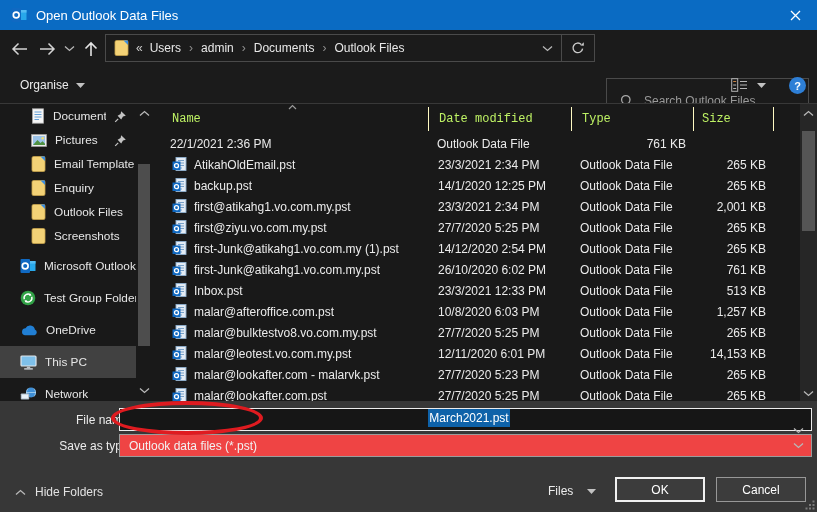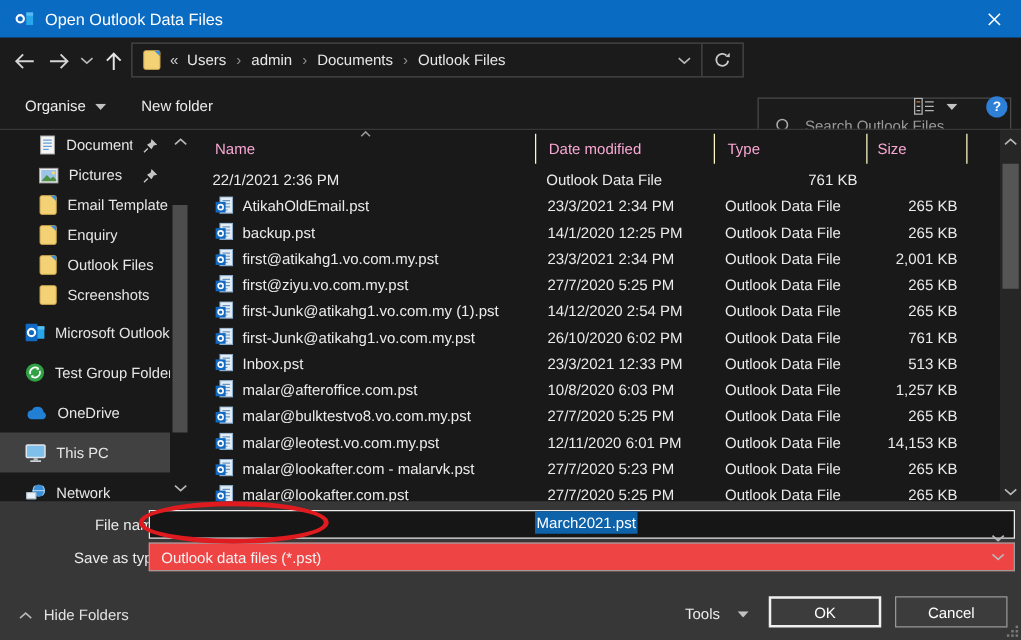--- a/index.html
+++ b/index.html
@@ -73,21 +73,21 @@
   .sb-roots .sb-item { height: 32px; padding-left: 20px; }
   .sb-item.selected { background: var(--selected-row-bg); }
   .sb-label { overflow: hidden; }
   .sb-pin { margin-left: auto; margin-right: 9px; flex: none; }
   .sb-scroll { position: absolute; left: 137px; top: 0; width: 14px; height: 298px; }
   .sb-scroll .thumb { position: absolute; left: 1px; top: 60px; width: 12px; height: 182px; background: #4d4d4d; }
   .sb-scroll .arr { position: absolute; left: 0; width: 14px; height: 13px; display: flex; align-items: center; justify-content: center; }
   .sb-scroll .arr.up { top: 3px; } .sb-scroll .arr.down { bottom: 5px; }
 
   .list { position: absolute; left: 160px; top: 0; width: 640px; height: 298px; }
-  .list-header { position: relative; display: grid; grid-template-columns: 268px 143px 122px 80px 27px; height: 29px; align-items: center; color: #f9a8d4; font-size: 12px; }
+  .list-header { position: relative; display: grid; grid-template-columns: 268px 143px 122px 80px 27px; height: 29px; align-items: center; color: #bef264; font-size: 12px; font-family: Liberation Mono, monospace; }
   .lh-cell { height: 24px; line-height: 24px; padding-left: 10px; border-left: 1px solid #fef9c3; overflow: hidden; white-space: nowrap; }
   .lh-cell:first-of-type { border-left: none; padding-left: 12px; }
   .lh-size { padding-left: 8px; }
   .sort-caret { position: absolute; left: 128px; top: 0px; }
 
   #file-rows { position: absolute; top: 29px; left: 0; width: 640px; height: 269px; overflow: hidden; }
   .frow { display: grid; grid-template-columns: 268px 143px 122px 80px; height: 21px; align-items: center; font-size: 12px; color: #ebebeb; }
   .fc-name { display: flex; align-items: center; gap: 7px; padding-left: 12px; white-space: nowrap; overflow: hidden; }
   .fc-name .icon { flex: none; }
   .fc-date { padding-left: 10px; white-space: nowrap; }
@@ -229,23 +229,20 @@
 
 <div class="toolbar">
   <div class="tb-item" id="organise">
     <span>Organise</span>
     <span class="icon">
         <svg width="9" height="5" viewBox="0 0 9 5">
           <path d="M0 0 L9 0 L4.5 5 Z" fill="#c2c2c2"></path>
         </svg>
       </span>
   </div>
-  <div class="tb-item" id="new-folder">
-    <span>New folder</span>
-  </div>
   <div class="tb-item" id="view-toggle">
     <span class="icon">
         <svg width="17" height="14" viewBox="0 0 17 14">
           <rect x="0.7" y="0.7" width="6" height="12.6" fill="none" stroke="#b5b5b5"></rect>
           <line x1="2.2" y1="3.5" x2="5.2" y2="3.5" stroke="#c77f3f"></line>
           <line x1="2.2" y1="7" x2="5.2" y2="7" stroke="#b5b5b5"></line>
           <line x1="2.2" y1="10.5" x2="5.2" y2="10.5" stroke="#b5b5b5"></line>
           <line x1="9" y1="3.5" x2="16" y2="3.5" stroke="#b5b5b5"></line>
           <line x1="9" y1="7" x2="16" y2="7" stroke="#b5b5b5"></line>
           <line x1="9" y1="10.5" x2="16" y2="10.5" stroke="#b5b5b5"></line>
@@ -694,21 +691,21 @@
 
   <div id="hide-folders">
     <span class="icon">
         <svg width="11" height="7" viewBox="0 0 11 7">
           <path d="M1 5.5 L5.5 1.5 L10 5.5" fill="none" stroke="#b8b8b8" stroke-width="1.3"></path>
         </svg>
       </span>
     <span>Hide Folders</span>
   </div>
   <div id="tools">
-    <span>Tools</span>
+    <span>Files</span>
     <span class="icon">
         <svg width="9" height="5" viewBox="0 0 9 5">
           <path d="M0 0 L9 0 L4.5 5 Z" fill="#c2c2c2"></path>
         </svg>
       </span>
   </div>
   <div class="btn" id="ok-btn">OK</div>
   <div class="btn" id="cancel-btn">Cancel</div>
   <span class="grip icon">
       <svg width="10" height="10" viewBox="0 0 10 10">

